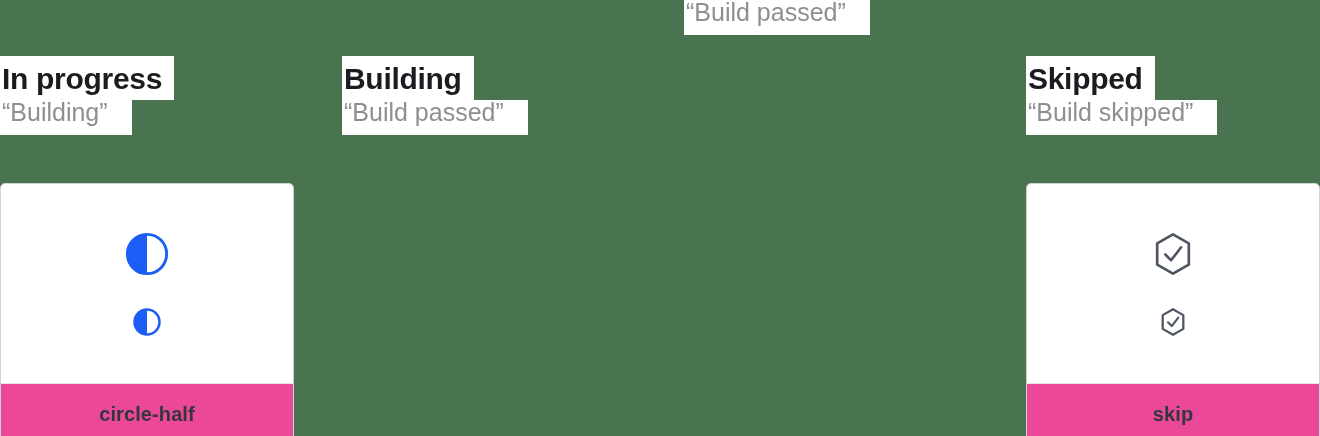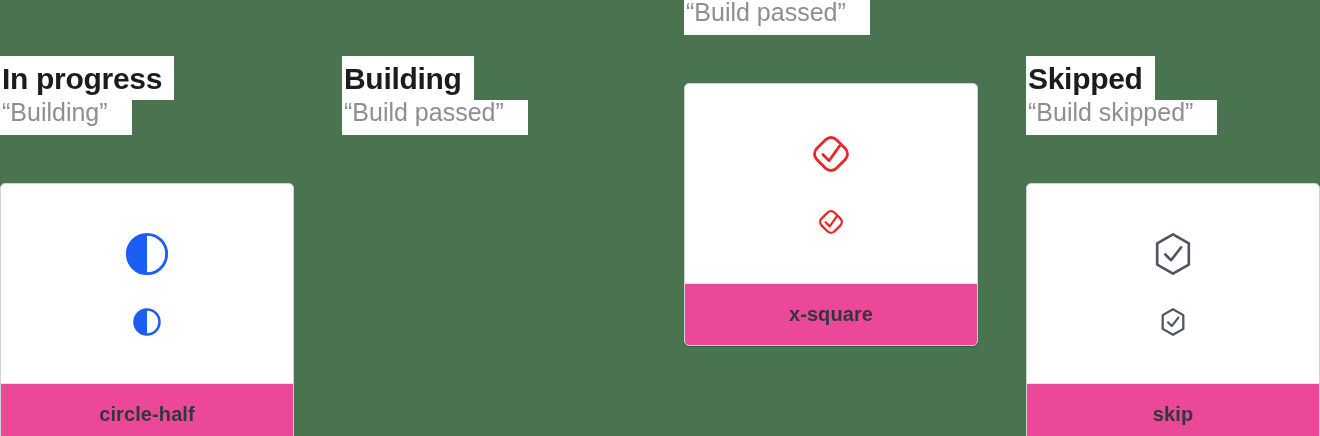--- a/index.html
+++ b/index.html
@@ -107,39 +107,20 @@
     </div>
   </section>
 
   <section class="column" style="--accent: #109925;">
     <h2 class="heading">Building</h2>
     <div class="subtitle">“Build passed”</div>
   </section>
 
   <section class="column" style="--accent: #e62a2a;">
     <div class="subtitle">“Build passed”</div>
-    <div class="card">
-      <div class="card-body">
-        <span class="icon icon-large">
-          <svg viewBox="0 0 48 48">
-            <rect x="9.5" y="9.5" width="29" height="29" rx="8" transform="rotate(45 24 24)" fill="none" stroke="var(--accent)" stroke-width="3"></rect>
-            <path d="M15.5 24.5 l6.5 6.5 L33 15.5" fill="none" stroke="var(--accent)" stroke-width="2.9" stroke-linecap="round" stroke-linejoin="round"></path>
-          </svg>
-        </span>
-        <span class="icon icon-small">
-          <svg viewBox="0 0 48 48">
-            <rect x="9.5" y="9.5" width="29" height="29" rx="8" transform="rotate(45 24 24)" fill="none" stroke="var(--accent)" stroke-width="3.8"></rect>
-            <path d="M15.5 24.5 l6.5 6.5 L33 15.5" fill="none" stroke="var(--accent)" stroke-width="3.6" stroke-linecap="round" stroke-linejoin="round"></path>
-          </svg>
-        </span>
-      </div>
-      <div class="card-footer">
-        <span class="card-label">x-square</span>
-      </div>
-    </div>
   </section>
 
   <section class="column" style="--accent: #4e5661;">
     <h2 class="heading">Skipped</h2>
     <div class="subtitle">“Build skipped”</div>
     <div class="card">
       <div class="card-body">
         <span class="icon icon-large">
           <svg viewBox="0 0 48 48">
             <path d="M24 3.5 L40.5 13 V35 L24 44.5 L7.5 35 V13 Z" fill="none" stroke="var(--accent)" stroke-width="2.8" stroke-linejoin="round"></path>

